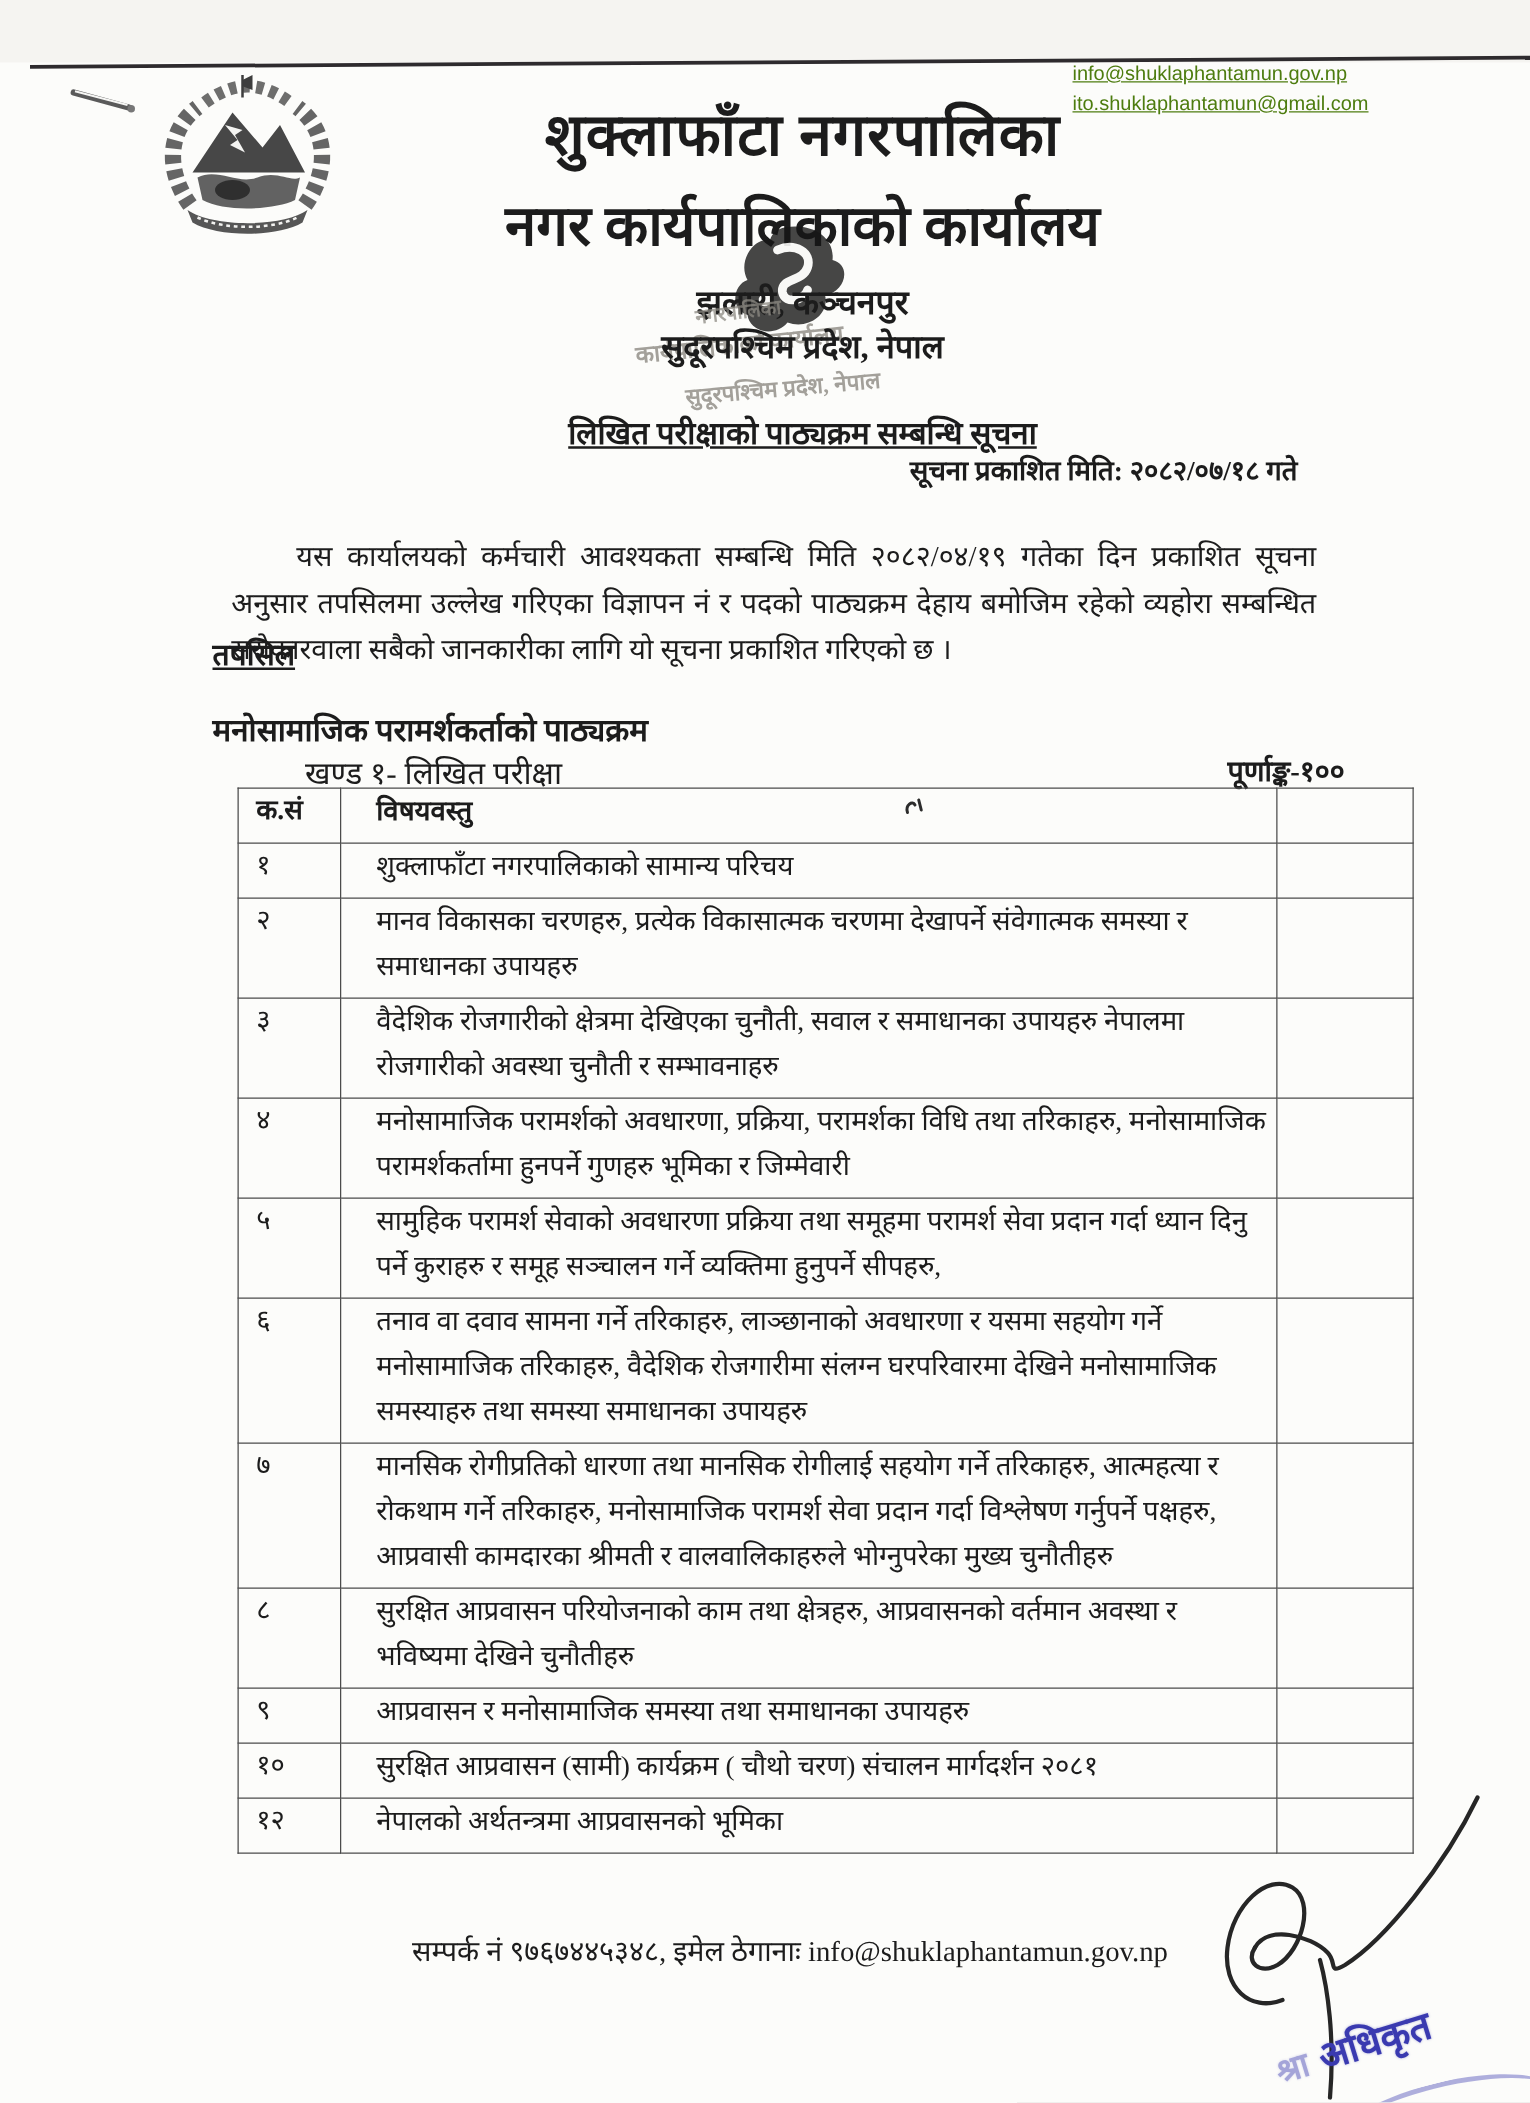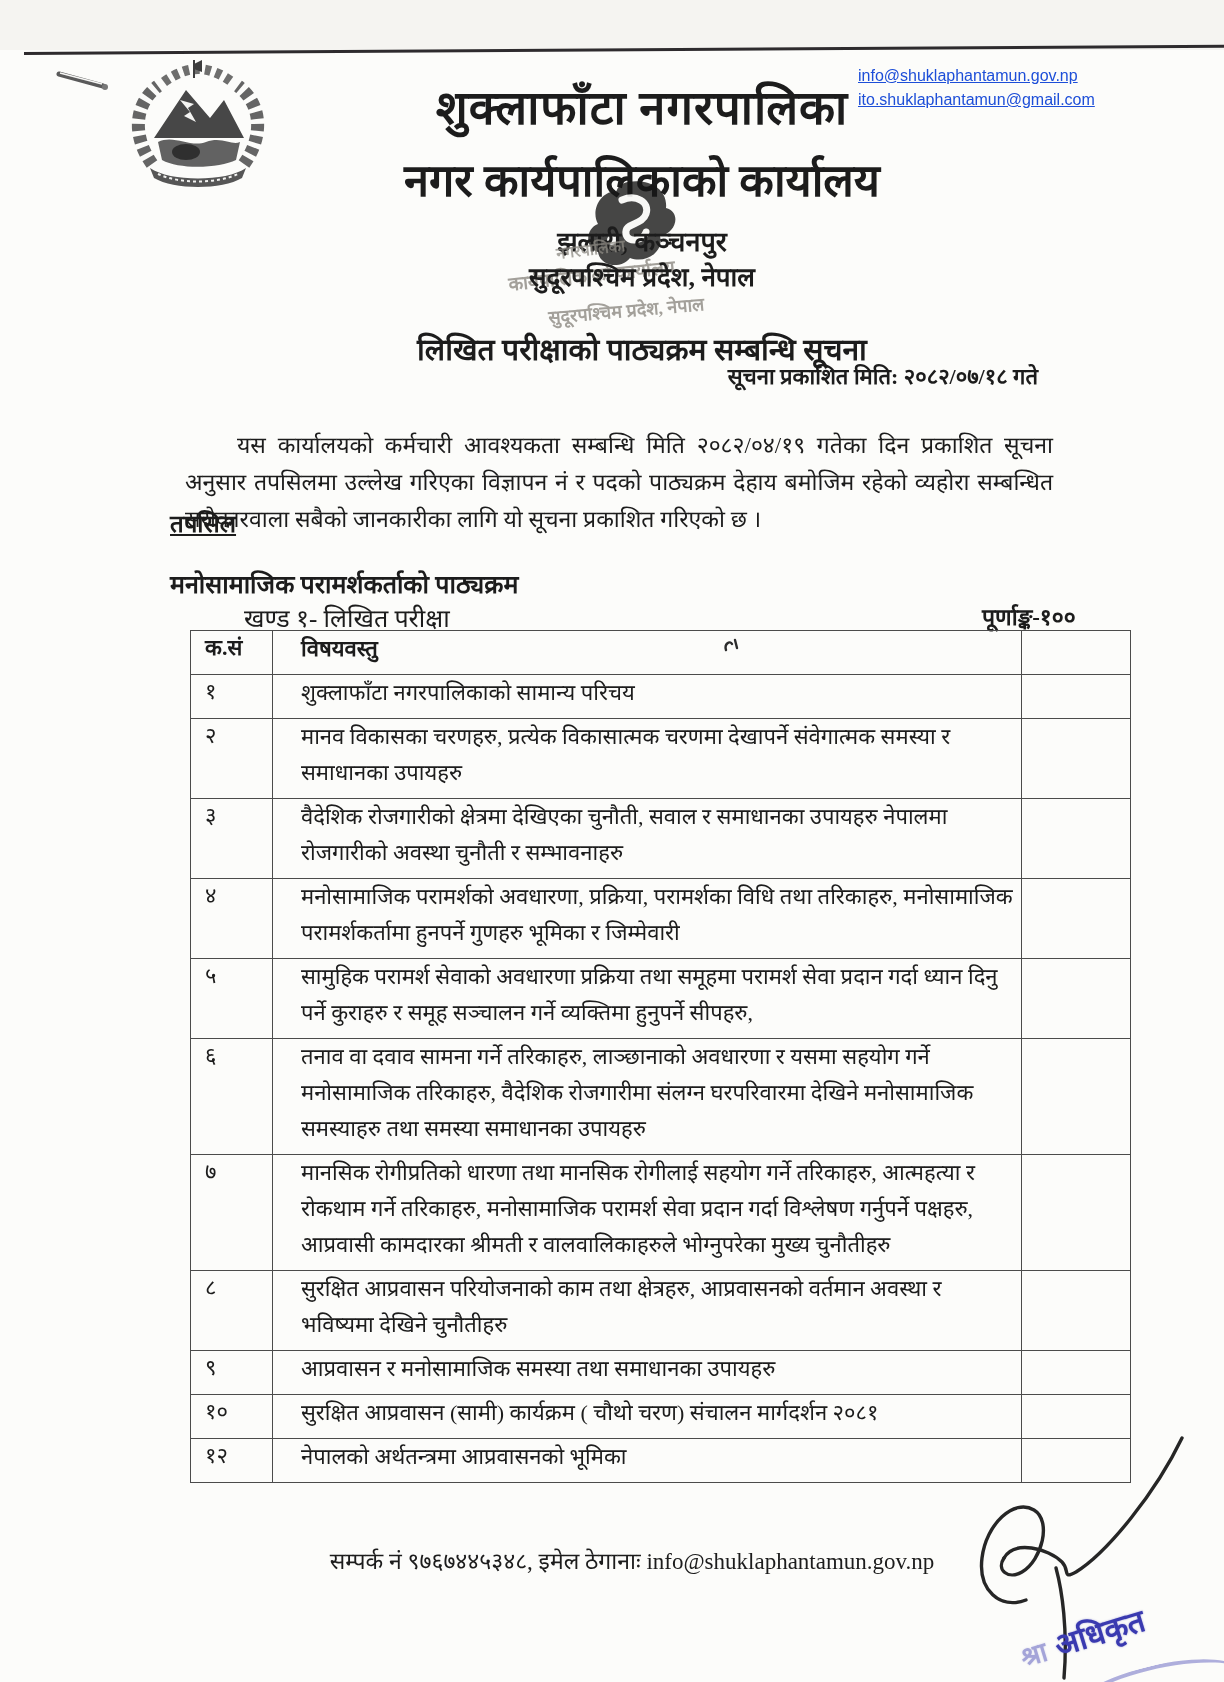--- a/index.html
+++ b/index.html
@@ -12,39 +12,39 @@
     font-family:"Liberation Serif","DejaVu Serif",serif;
     color:#1c1c1c;
   }
   
   .scan-topband{position:absolute;left:0;top:0;width:1224px;height:50px;background:#f5f4f1;}
   .scan-topline{position:absolute;left:24px;top:52px;width:1210px;height:3px;background:#2e2b2e;transform:rotate(-0.35deg);transform-origin:left center;}
   .pen-mark{position:absolute;left:55px;top:66px;}
   .hdr-squiggle{position:absolute;left:722px;top:636px;}
 
   
-  .emails{position:absolute;left:858px;top:64px;font-family:"Liberation Sans","DejaVu Sans",sans-serif;font-size:16px;color:#1d4ed8;line-height:24px;}
+  .emails{position:absolute;left:858px;top:48px;font-family:"Liberation Sans","DejaVu Sans",sans-serif;font-size:16px;color:#4d7c0f;line-height:24px;}
   .emails span{display:block;text-decoration:underline;}
 
   
   .emblem{position:absolute;left:124px;top:56px;}
 
   
   .title1{position:absolute;left:62px;top:74px;width:1160px;text-align:center;font-size:47px;font-weight:bold;letter-spacing:1px;}
   .title2{position:absolute;left:62px;top:148px;width:1160px;text-align:center;font-size:45px;font-weight:bold;}
   .ink-blob{position:absolute;left:576px;top:178px;opacity:.9;}
   .addr1{position:absolute;left:62px;top:222px;width:1160px;text-align:center;font-size:27px;font-weight:bold;}
   .addr2{position:absolute;left:62px;top:258px;width:1160px;text-align:center;font-size:26px;font-weight:bold;}
   .stamp-frag{position:absolute;color:#8d8a83;font-weight:bold;white-space:nowrap;}
   .stamp-frag.f1{left:556px;top:238px;font-size:16px;transform:rotate(-7deg);opacity:.75;}
   .stamp-frag.f2{left:508px;top:262px;font-size:19px;transform:rotate(-6deg);opacity:.8;}
   .stamp-frag.f3{left:548px;top:298px;font-size:18px;transform:rotate(-5deg);opacity:.8;}
 
   
-  .subject{position:absolute;left:62px;top:328px;width:1160px;text-align:center;font-size:30px;font-weight:bold;}
+  .subject{position:absolute;left:62px;top:328px;width:1160px;text-align:center;font-size:25px;font-weight:bold;text-decoration:underline;}
   .dateline{position:absolute;right:186px;top:360px;font-size:22px;font-weight:bold;}
   .bodytext{position:absolute;left:170px;top:404px;width:868px;font-size:23px;line-height:37px;text-align:justify;text-indent:52px;margin-left:15px;}
   .tapasil{position:absolute;left:170px;top:506px;font-size:24px;font-weight:bold;text-decoration:underline;}
 
   
   .syl-heading{position:absolute;left:170px;top:566px;font-size:25px;font-weight:bold;}
   .section-label{position:absolute;left:244px;top:600px;font-size:25px;}
   .full-marks{position:absolute;left:982px;top:600px;font-size:23px;font-weight:bold;}
 
   

